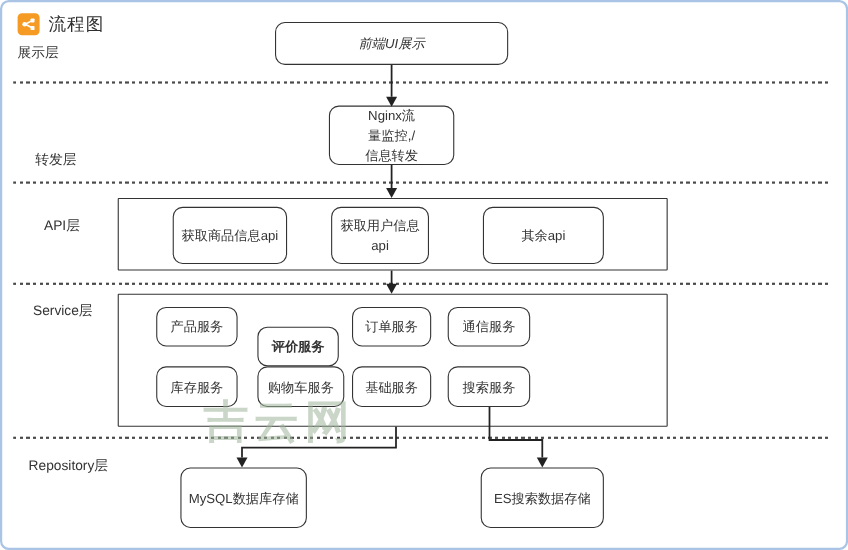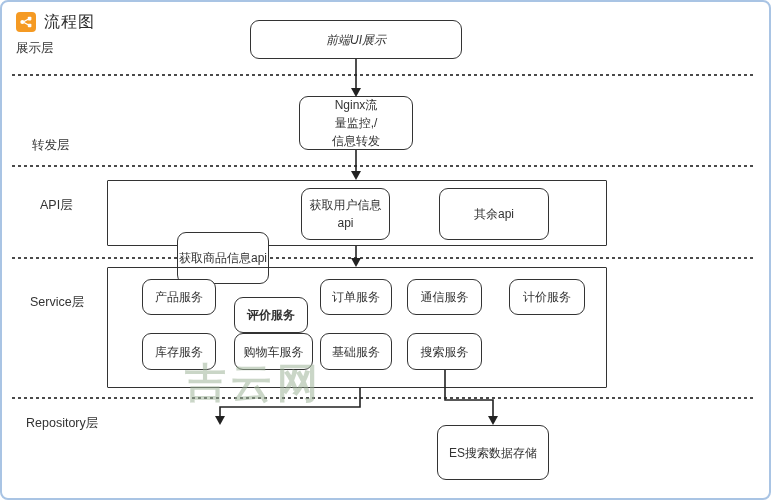--- a/index.html
+++ b/index.html
@@ -42,48 +42,48 @@
       <circle cx="3.4" cy="7" r="2.1" fill="#fff"></circle>
       <rect x="8.8" y="1.8" width="3.6" height="3.6" rx="0.8" fill="#fff"></rect>
       <rect x="8.8" y="8.7" width="3.6" height="3.6" rx="0.8" fill="#fff"></rect>
     </svg>
   </div>
   <div class="abs" id="page-title">流程图</div>
 
   <div class="abs layer-label" style="left:14px;top:38px;">展示层</div>
   <div class="abs layer-label" style="left:30px;top:110px;margin-top:25px;">转发层</div>
   <div class="abs layer-label" style="left:38px;top:195px;">API层</div>
-  <div class="abs layer-label" style="left:28px;top:292px;">Service层</div>
+  <div class="abs layer-label" style="left:28px;top:272px;">Service层</div>
   <div class="abs layer-label" style="left:24px;top:413px;">Repository层</div>
 
   <div class="abs sep" style="top:72px;"></div>
   <div class="abs sep" style="top:163px;"></div>
   <div class="abs sep" style="top:255px;"></div>
   <div class="abs sep" style="top:395px;"></div>
 
   <div class="abs node rounded" style="left:248px;top:18px;width:212px;height:39px;font-style:italic;">前端UI展示</div>
 
   <div class="abs node rounded" style="left:297px;top:94px;width:114px;height:54px;padding:0 32px;">Nginx流量监控,/信息转发</div>
 
   <div class="abs node outer" style="left:105px;top:178px;width:500px;height:66px;"></div>
-  <div class="abs node rounded" style="left:175px;top:186px;width:92px;height:52px;margin-top:44px;">获取商品信息api</div>
+  <div class="abs node rounded" style="left:155px;top:186px;width:104px;height:52px;">获取商品信息api</div>
   <div class="abs node rounded" style="left:299px;top:186px;width:89px;height:52px;">获取用户信息api</div>
   <div class="abs node rounded" style="left:437px;top:186px;width:110px;height:52px;">其余api</div>
 
   <div class="abs node outer" style="left:105px;top:265px;width:500px;height:121px;"></div>
   <div class="abs node rounded" style="left:140px;top:277px;width:74px;height:36px;">产品服务</div>
   <div class="abs node rounded" style="left:232px;top:295px;width:74px;height:36px;font-weight:bold;">评价服务</div>
   <div class="abs node rounded" style="left:405px;top:277px;width:75px;height:36px;">通信服务</div>
   <div class="abs node rounded" style="left:318px;top:277px;width:72px;height:36px;">订单服务</div>
-  <div class="abs node rounded" style="left:507px;top:277px;width:76px;height:36px;">计价服务</div>
   <div class="abs node rounded" style="left:140px;top:331px;width:74px;height:37px;">库存服务</div>
   <div class="abs node rounded" style="left:232px;top:331px;width:79px;height:37px;">购物车服务</div>
   <div class="abs node rounded" style="left:318px;top:331px;width:72px;height:37px;">基础服务</div>
   <div class="abs node rounded" style="left:405px;top:331px;width:75px;height:37px;">搜索服务</div>
 
+  <div class="abs node rounded" style="left:162px;top:423px;width:115px;height:55px;">MySQL数据库存储</div>
   <div class="abs node rounded" style="left:435px;top:423px;width:112px;height:55px;">ES搜索数据存储</div>
 
   <svg class="abs" id="connectors" width="767" height="496" viewBox="0 0 767 496">
     <g stroke="#222" stroke-width="1.6" fill="none">
       <path d="M354 57 L354 86"></path>
       <path d="M354 148 L354 170"></path>
       <path d="M354 244 L354 257"></path>
       <path d="M358 386 L358 405 L218 405 L218 414"></path>
       <path d="M443 368 L443 398 L491 398 L491 414"></path>
     </g>

